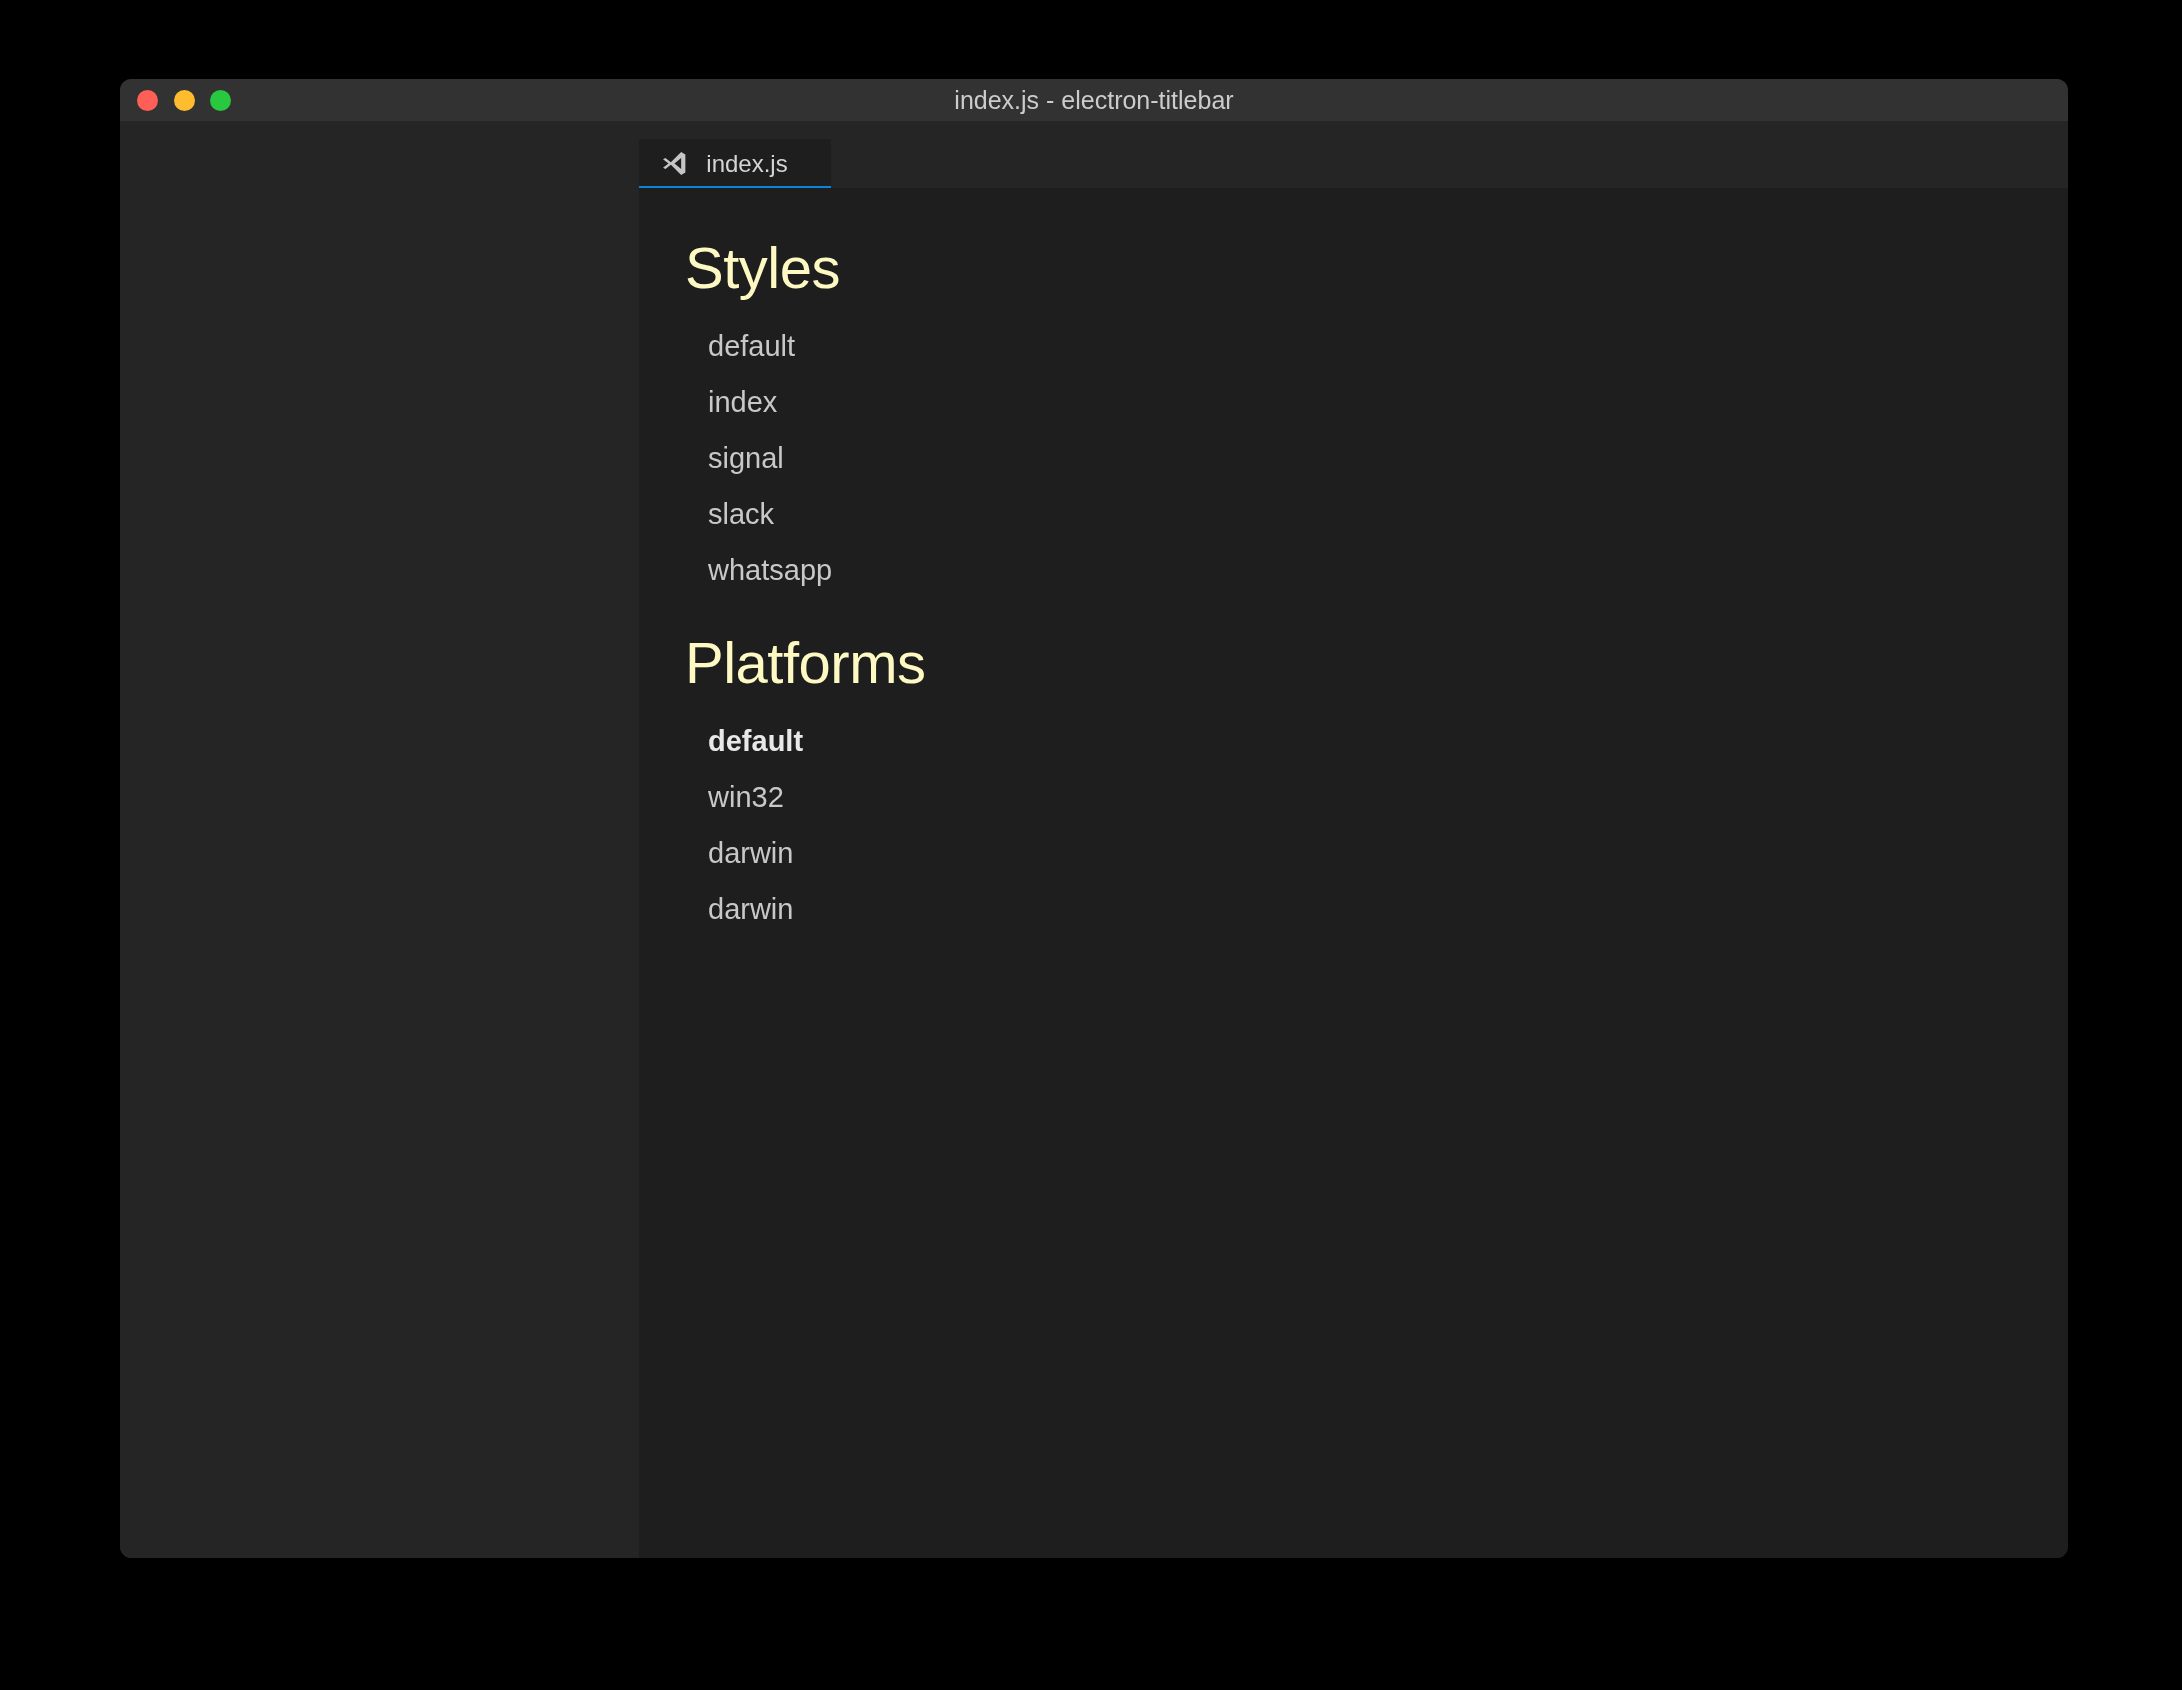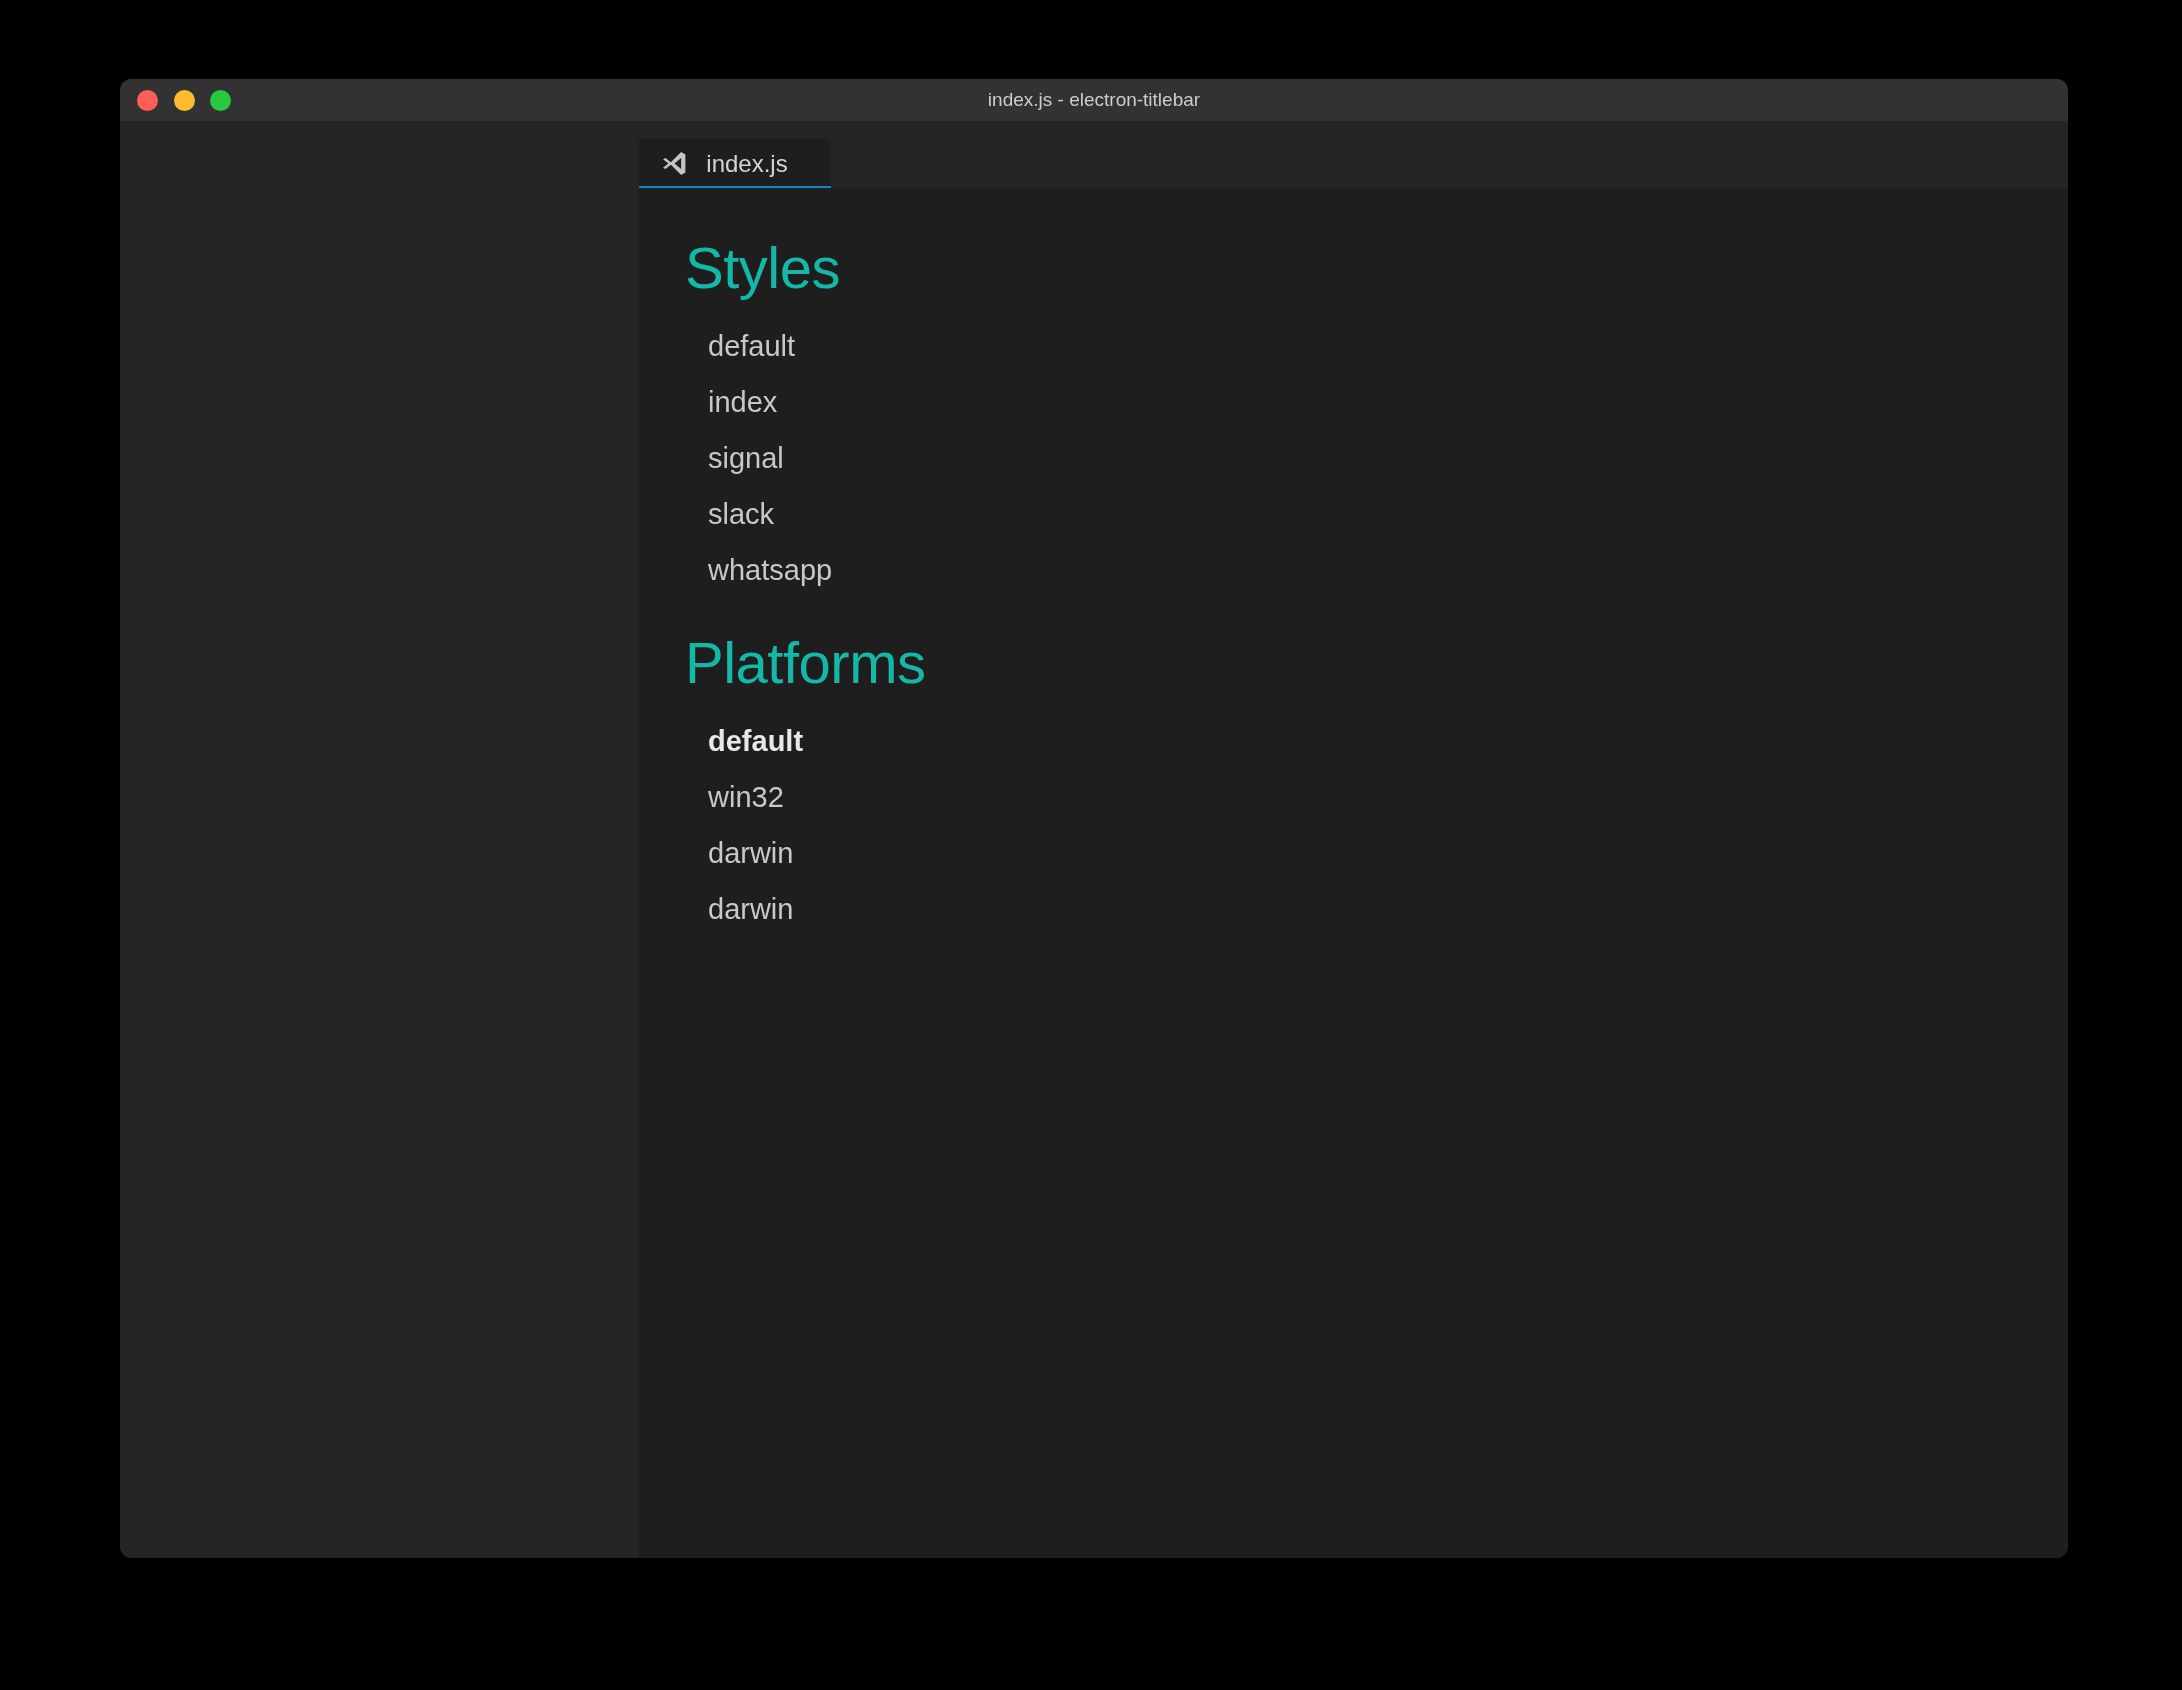--- a/index.html
+++ b/index.html
@@ -54,21 +54,21 @@
 
     .traffic-close { background: #ff5f57; }
     .traffic-min { background: #febc2e; }
     .traffic-max { background: #28c840; }
 
     .titlebar-title {
       position: absolute;
       left: 50%;
       transform: translateX(-50%);
       color: #cccccc;
-      font-size: 19px;
+      font-size: 25px;
       font-weight: 400;
     }
 
     .window-body {
       flex: 1;
       display: flex;
       overflow: hidden;
     }
 
     .sidebar {
@@ -130,21 +130,21 @@
 
     .editor-content {
       flex: 1;
       padding: 46px 46px;
       color: #d4d4d4;
     }
 
     .section-heading {
       font-size: 58px;
       font-weight: 500;
-      color: #14b8a6;
+      color: #fef9c3;
       margin-bottom: 17.3px;
       letter-spacing: -0.5px;
       font-family: "Comic Sans MS", "Segoe UI", -apple-system, sans-serif;
     }
 
     .option-list {
       list-style: none;
       margin-bottom: 31px;
       padding-left: 23px;
     }

